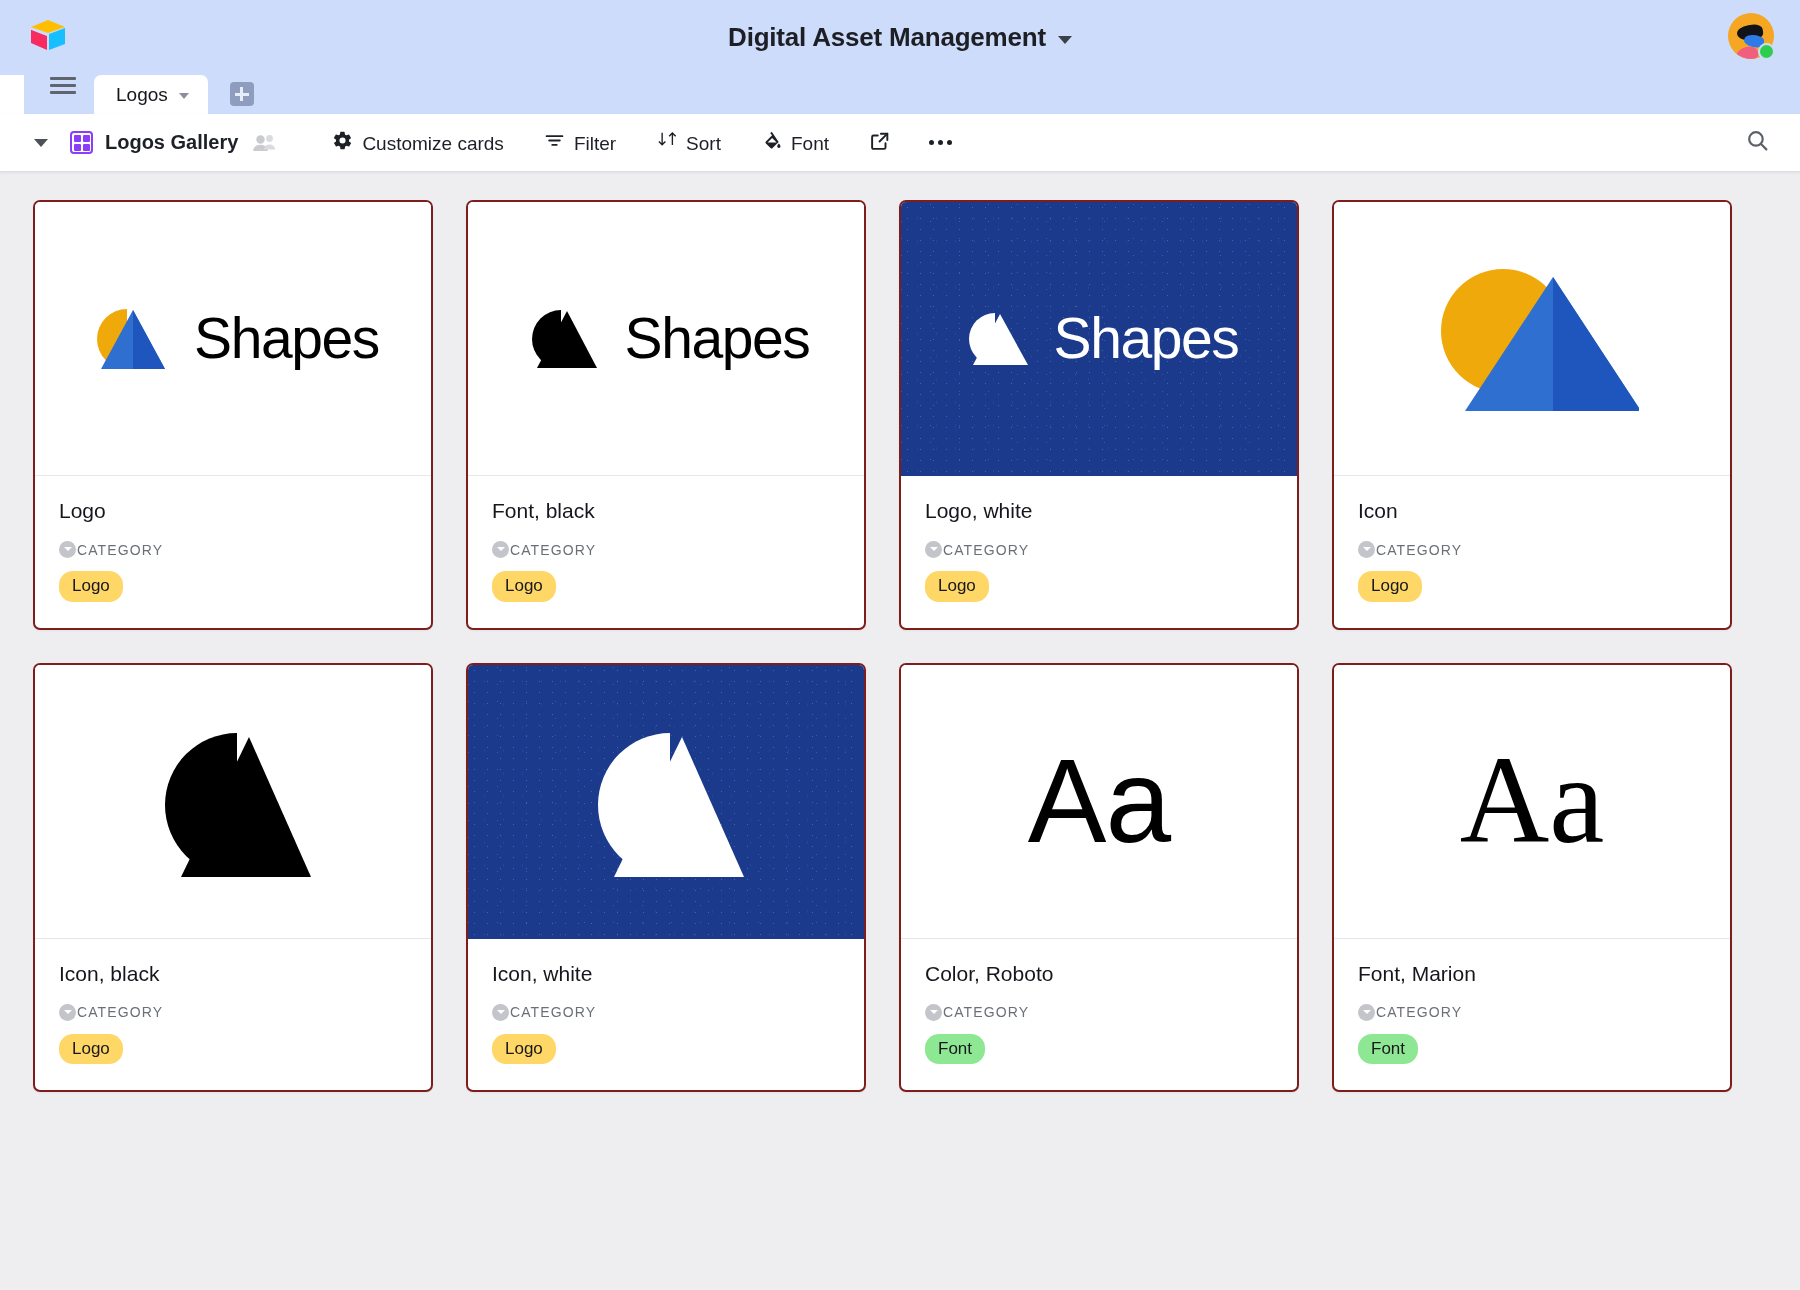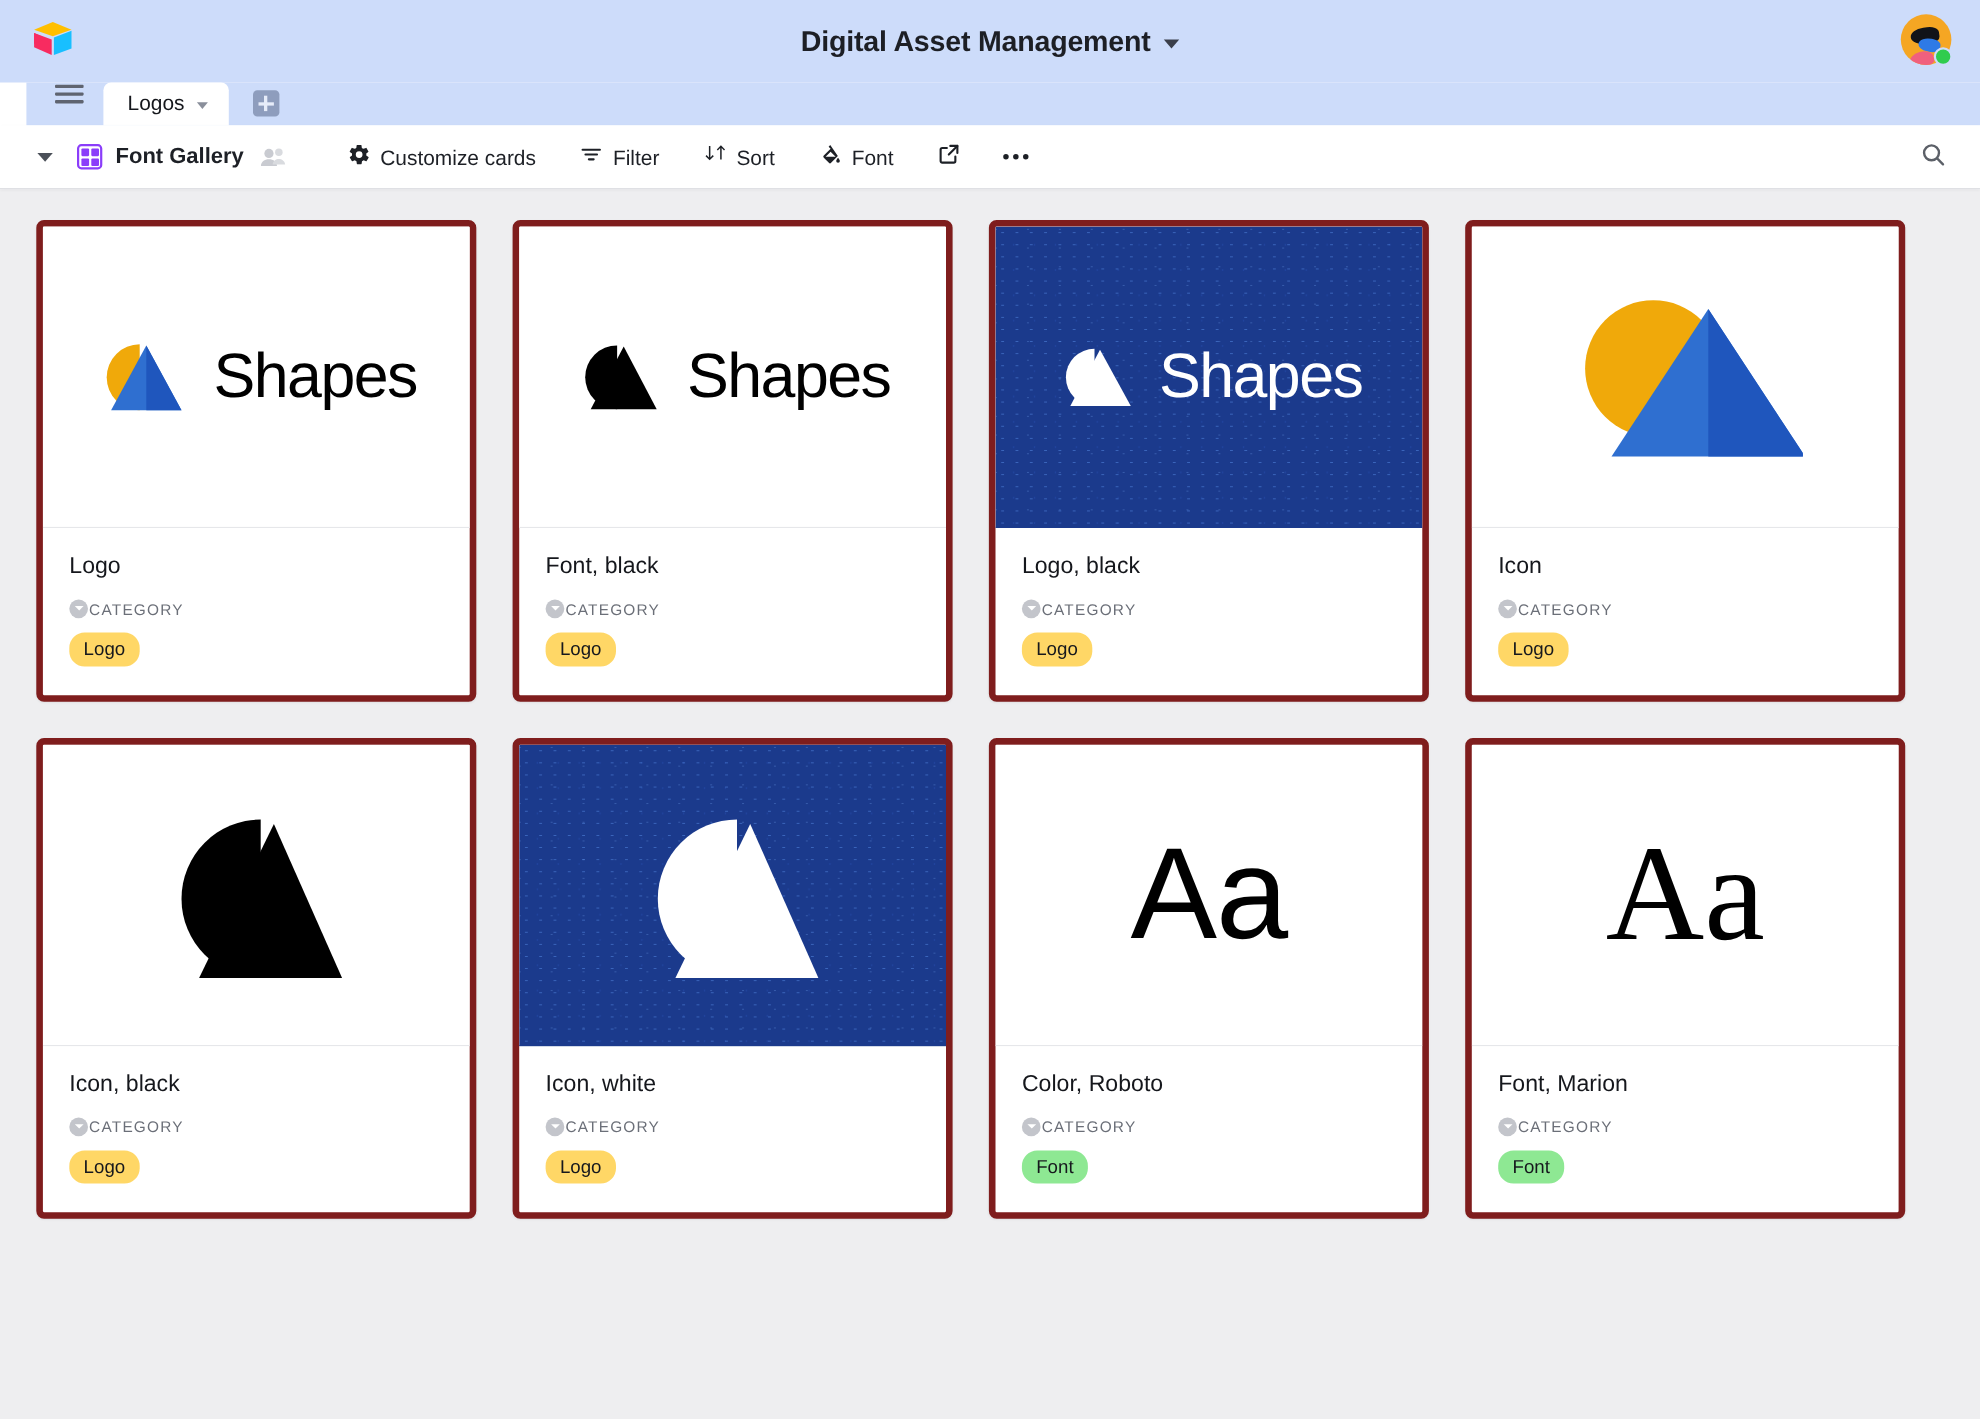--- a/index.html
+++ b/index.html
@@ -249,21 +249,21 @@
     overflow: hidden;
   }
   .grid {
     display: grid;
     grid-template-columns: repeat(4, 400px);
     gap: 33px;
     align-content: start;
   }
   .card {
     background: #ffffff;
-    border: 6px solid #7f1d1d;
+    border: 2px solid #7f1d1d;
     border-radius: 7px;
     overflow: hidden;
     box-shadow: 0 1px 2px rgba(0,0,0,0.05);
     cursor: pointer;
     display: flex;
     flex-direction: column;
   }
   .card-thumb {
     height: 274px;
     display: flex;
@@ -386,21 +386,21 @@
 
 <div class="toolbar">
   <div class="tb-caret"></div>
 
   <div class="grid-icon">
     <i></i>
       <i></i>
       <i></i>
       <i></i>
   </div>
-  <div class="view-name">Font Gallery</div>
+  <div class="view-name">Logos Gallery</div>
 
   <div class="collab-icon">
     <svg width="26" height="20" viewBox="0 0 26 20">
       <circle cx="8.5" cy="6.5" r="4.2" fill="#c9cbd1"></circle>
       <path d="M1.2 18c0-4 3.3-6.2 7.3-6.2s7.3 2.2 7.3 6.2z" fill="#c9cbd1"></path>
       <circle cx="17.5" cy="5.5" r="3.4" fill="#d9dbdf"></circle>
       <path d="M11.8 16.5c.4-3.3 3-5 5.7-5s5.3 1.7 5.7 5z" fill="#d9dbdf"></path>
     </svg>
   </div>
 
@@ -518,21 +518,21 @@
       <div class="card-thumb navy">
         <div class="lockup">
           <svg width="80" height="60" viewBox="0 0 80 60">
             <path d="M35 4 A26 26 0 1 0 35 56 Z" fill="#ffffff"></path>
             <polygon points="40,5 13,56 68,56" fill="#ffffff"></polygon>
           </svg>
           <span class="lockup-text white">Shapes</span>
         </div>
       </div>
       <div class="card-body">
-        <div class="card-title">Logo, black</div>
+        <div class="card-title">Logo, white</div>
         <div class="field-label">
           <span class="field-icon"></span>
           <span class="field-name">CATEGORY</span>
         </div>
         <span class="badge yellow">Logo</span>
       </div>
     </div>
 
     <div class="card">
       <div class="card-thumb">

